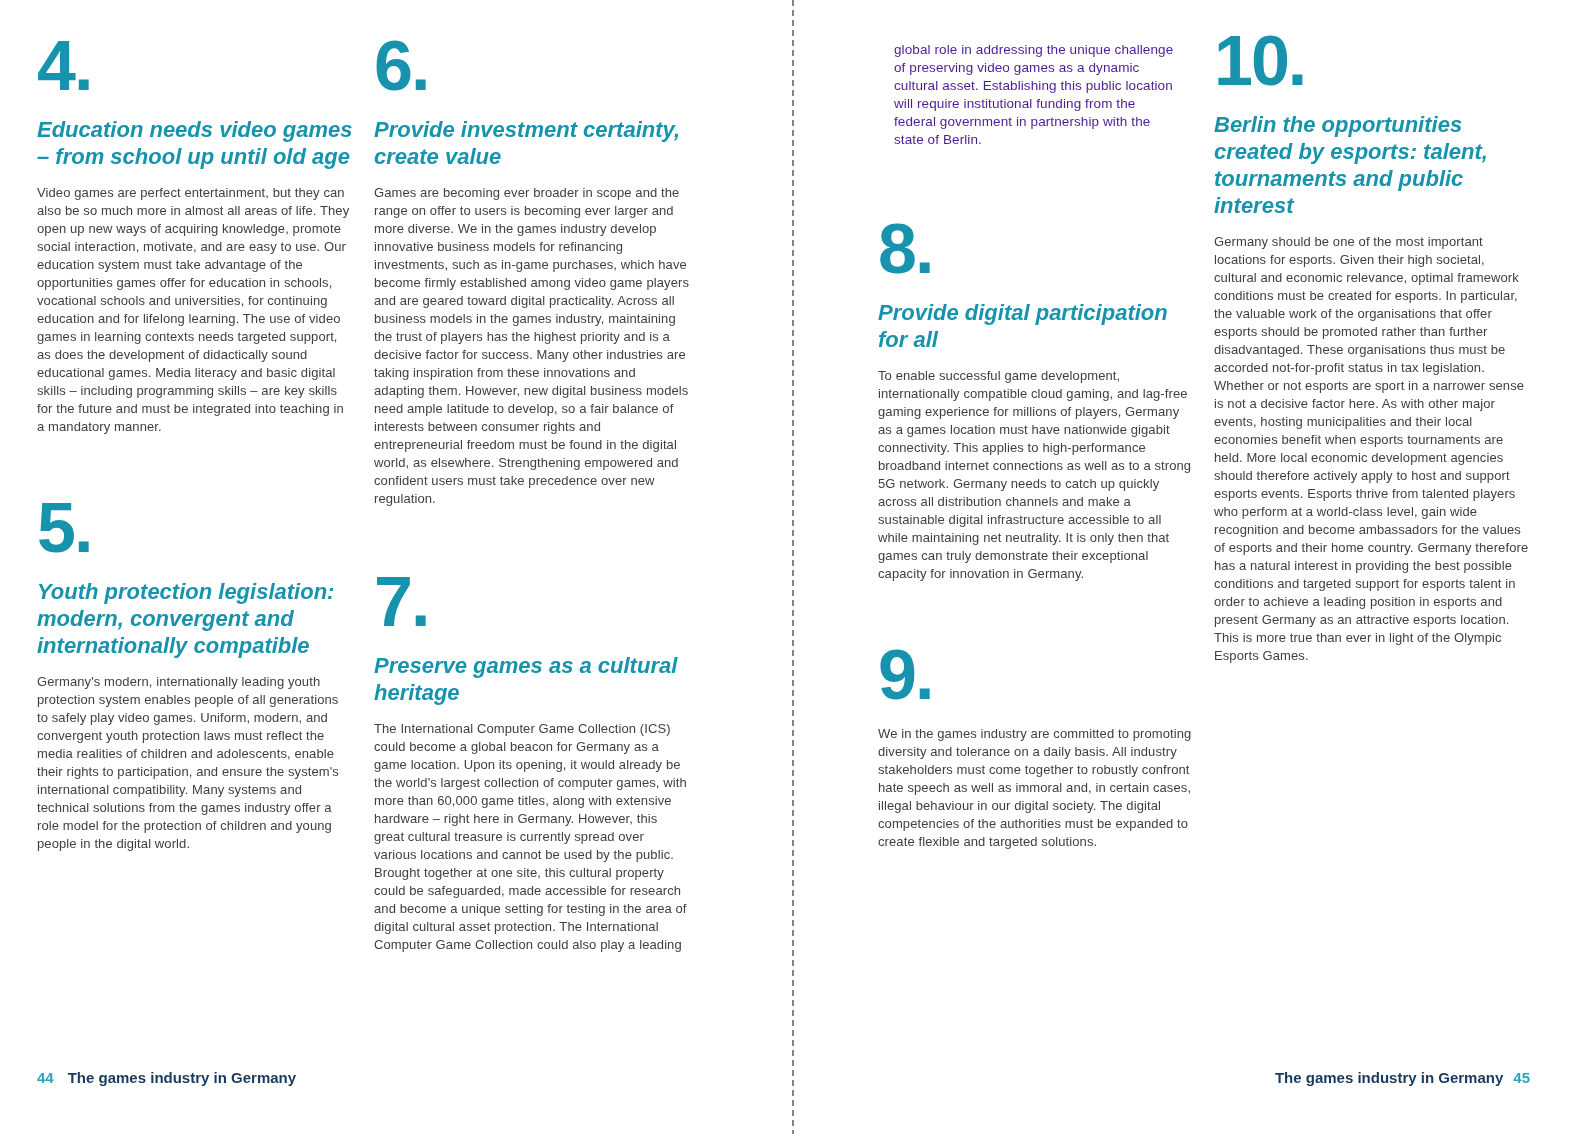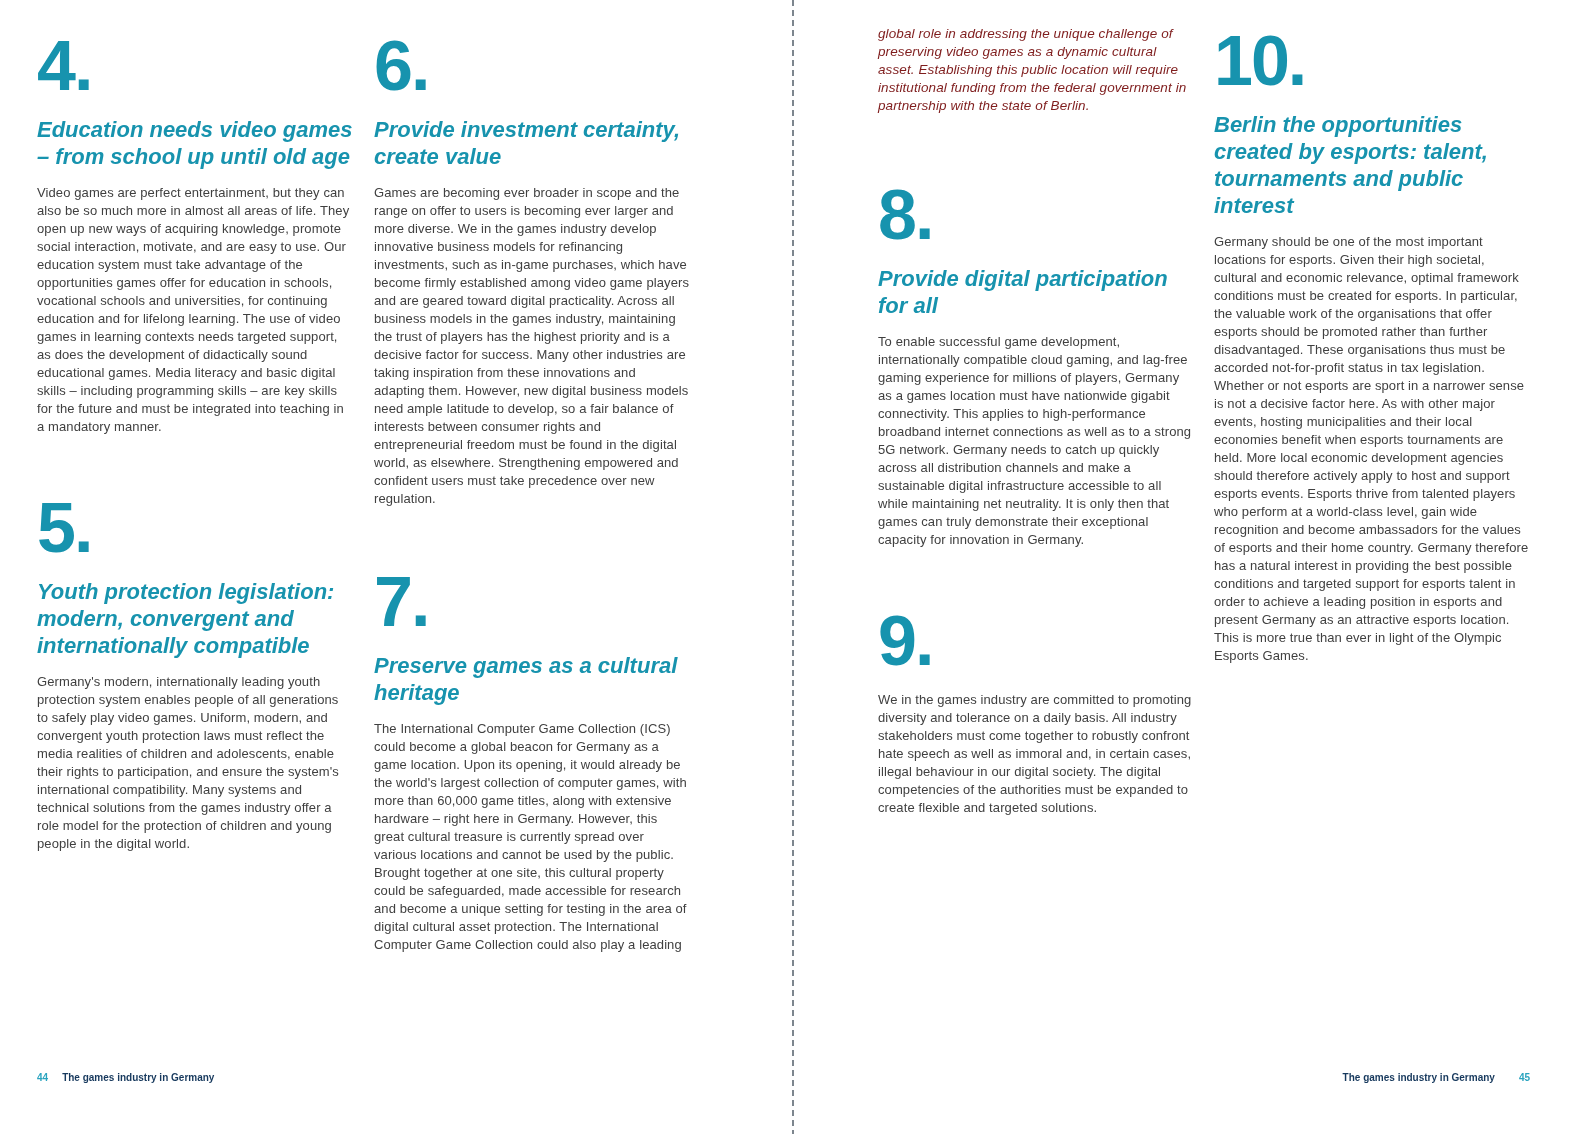--- a/index.html
+++ b/index.html
@@ -59,42 +59,41 @@
     font-size: 13px;
     line-height: 18px;
     letter-spacing: 0.1px;
     color: #404040;
     margin: 14px 0 0 0;
   }
   .continuation {
     font-size: 13.5px;
     line-height: 18px;
     letter-spacing: 0.1px;
-    color: #7f1d1d;
-    margin: 0;
-    font-style: italic;
+    color: #4c1d95;
+    margin: 16px;
   }
   .gap-56 { margin-top: 56px; }
   .gap-58 { margin-top: 58px; }
   .gap-64 { margin-top: 64px; }
 
   .footer {
     position: absolute;
     top: 1068px;
-    font-size: 10px;
+    font-size: 15px;
     font-weight: 700;
     line-height: 20px;
     white-space: nowrap;
   }
   .footer-left  { left: 37px; }
   .footer-right { right: 57px; text-align: right; }
   .footer .pagenum { color: #2aa4bf; }
   .footer .ftitle  { color: #17395d; }
   .footer-left .pagenum  { margin-right: 14px; }
-  .footer-right .pagenum { margin-left: 24px; }
+  .footer-right .pagenum { margin-left: 10px; }
 </style>
 </head>
 <body>
 
 <div class="spread">
 
   <div class="divider"></div>
 
   <div class="col col-l1">
     <section>

